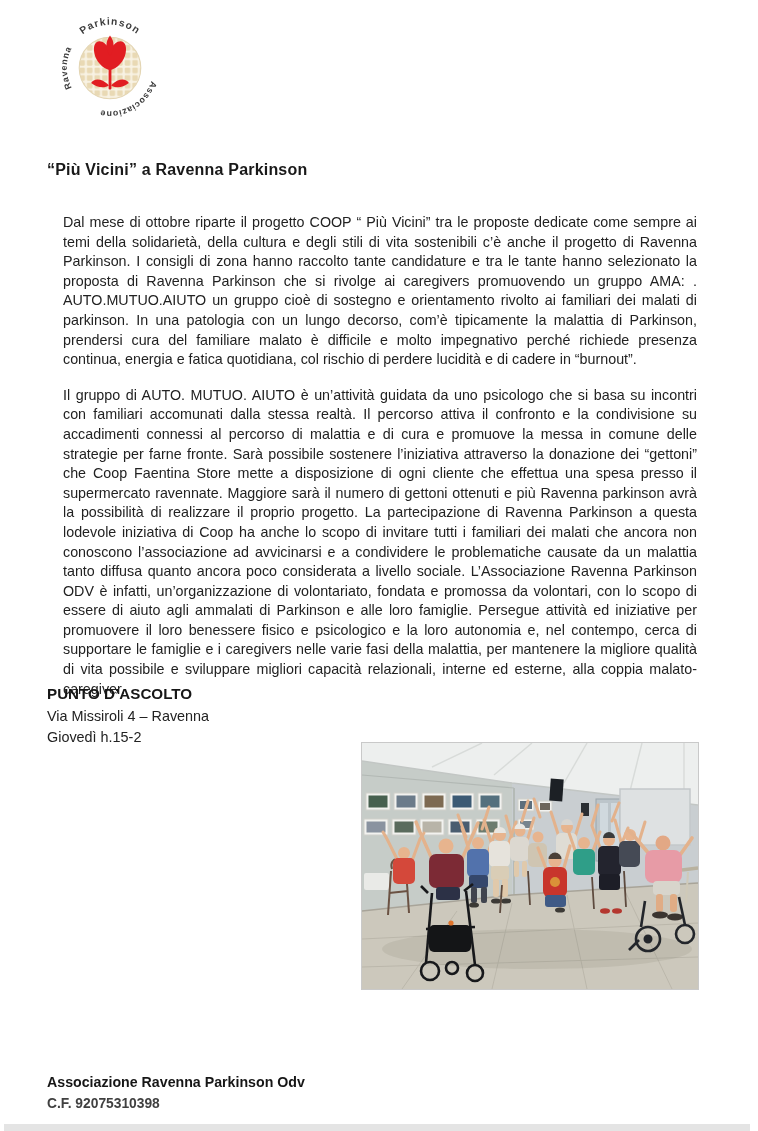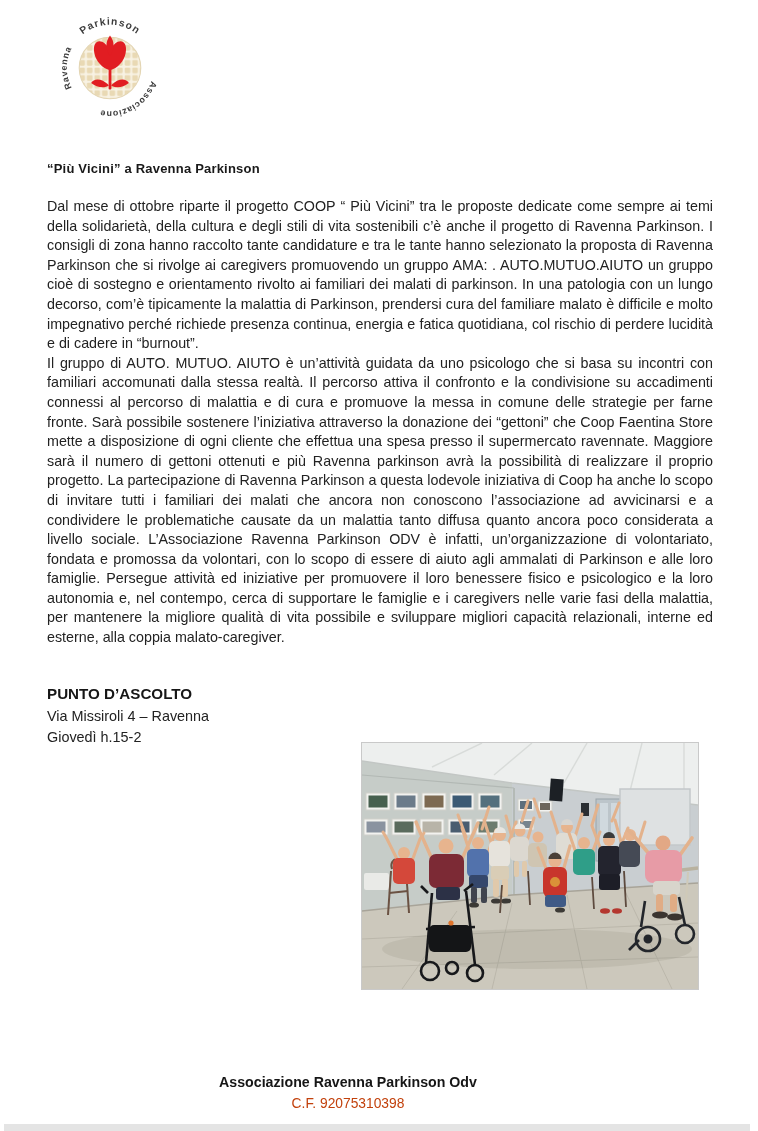--- a/index.html
+++ b/index.html
@@ -3,39 +3,39 @@
 <meta charset="utf-8">
 <style>
   html,body{margin:0;padding:0;background:#fff;}
   .page{
     position:relative;width:758px;height:1131px;background:#ffffff;
     font-family:"Liberation Sans", sans-serif;color:#1f1f1f;overflow:hidden;
   }
   .logo{position:absolute;left:56px;top:14px;width:108px;height:108px;}
   .doc-title{
     position:absolute;left:47px;top:161px;width:666px;
-    font-size:13px;font-weight:bold;letter-spacing:.2px;color:#191919;
+    font-size:16px;font-weight:bold;letter-spacing:.2px;color:#191919;
   }
   .body-text{
     position:absolute;left:47px;top:197px;width:666px;
     font-size:14.3px;line-height:19.6px;text-align:justify;color:#222;
   }
-  .body-text p{margin:0;}
+  .body-text p{margin:16px;}
   .punto{position:absolute;left:47px;top:683px;font-size:14.4px;line-height:21px;color:#222;}
   .punto .punto-heading{font-weight:bold;font-size:15.2px;color:#161616;margin:0 0 2px 0;}
   .photo-wrap{
     position:absolute;left:362px;top:743px;width:336px;height:246px;
     outline:1px solid #c9c9c9;background:#cdd1d2;
   }
   .photo-wrap svg{display:block;width:336px;height:246px;}
   .doc-footer{
-    position:absolute;left:47px;top:1071px;width:602px;text-align:center;line-height:22px;
+    position:absolute;left:47px;top:1071px;width:602px;text-align:left;line-height:22px;
   }
   .doc-footer .org{font-weight:bold;font-size:14.2px;color:#161616;}
-  .doc-footer .cf{font-size:13.8px;color:#c2410c;}
+  .doc-footer .cf{font-size:13.8px;color:#404040;font-weight:bold;}
   .bottom-bar{position:absolute;left:4px;right:8px;bottom:0;height:7px;background:#e4e4e4;}
   .arc-text{font-weight:bold;fill:#3d3d3d;}
 </style>
 </head>
 <body>
 
 <div class="page">
 
   <svg class="logo" viewBox="0 0 100 100" aria-hidden="true">
     <defs>

